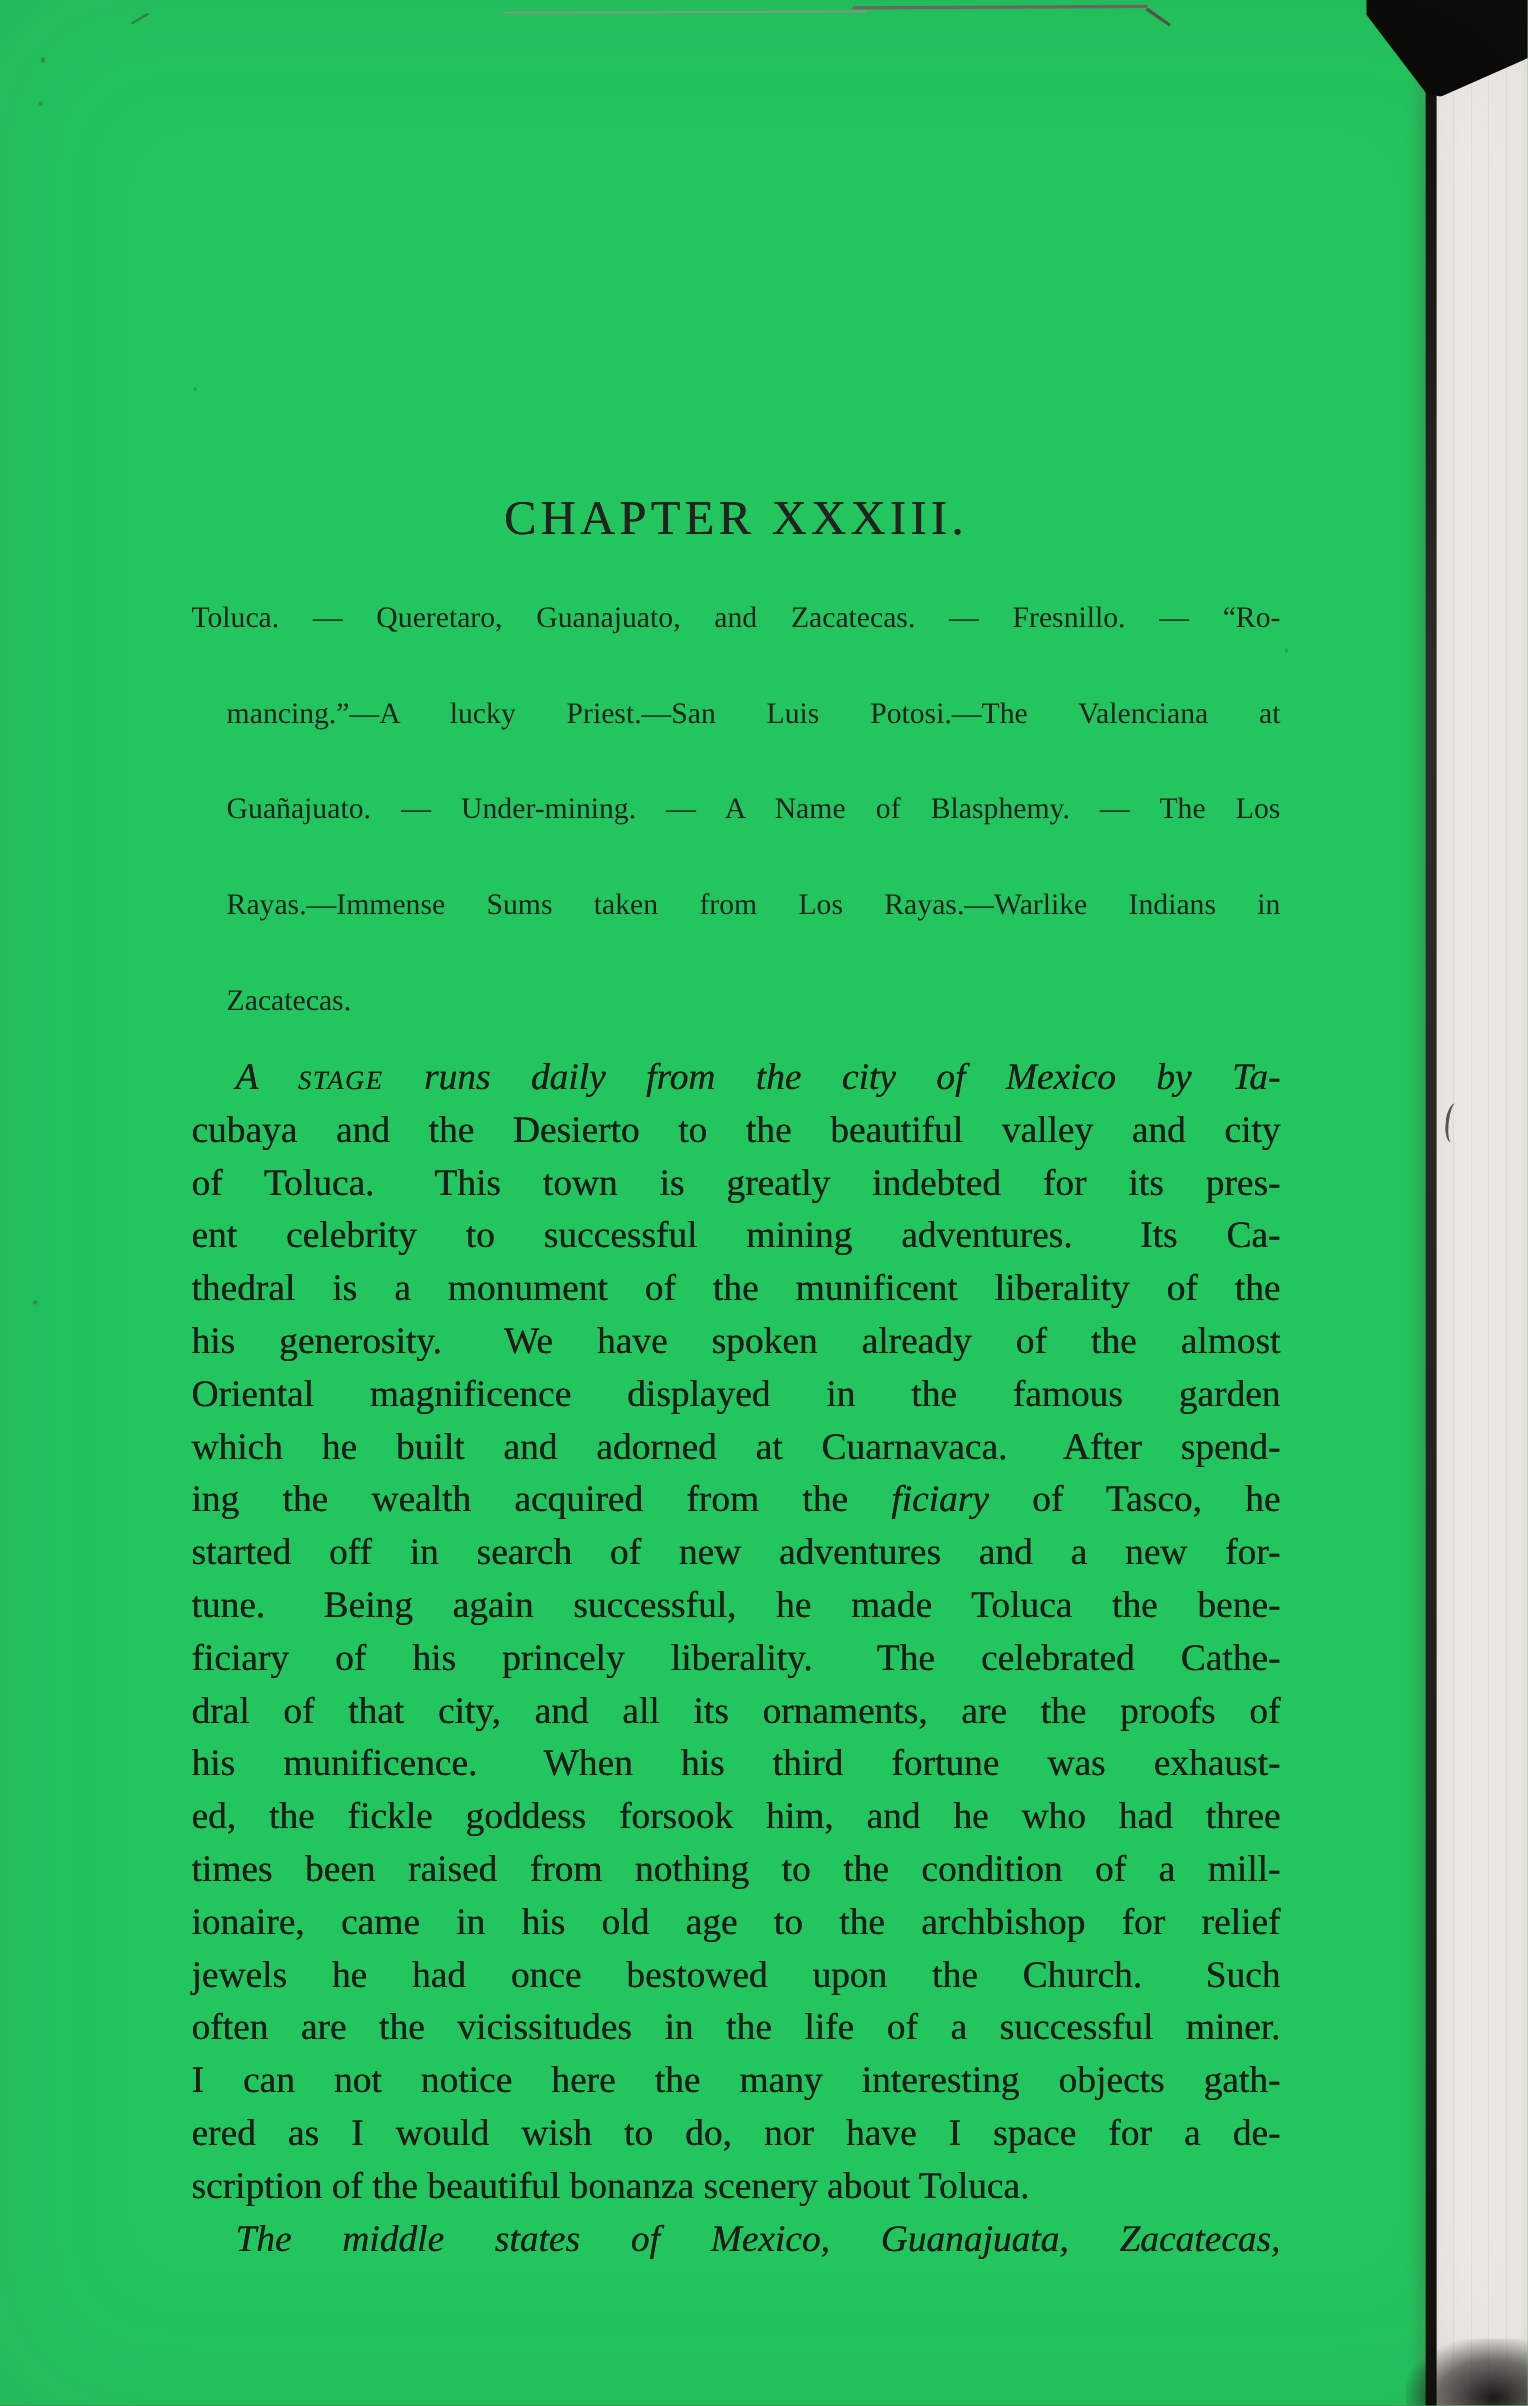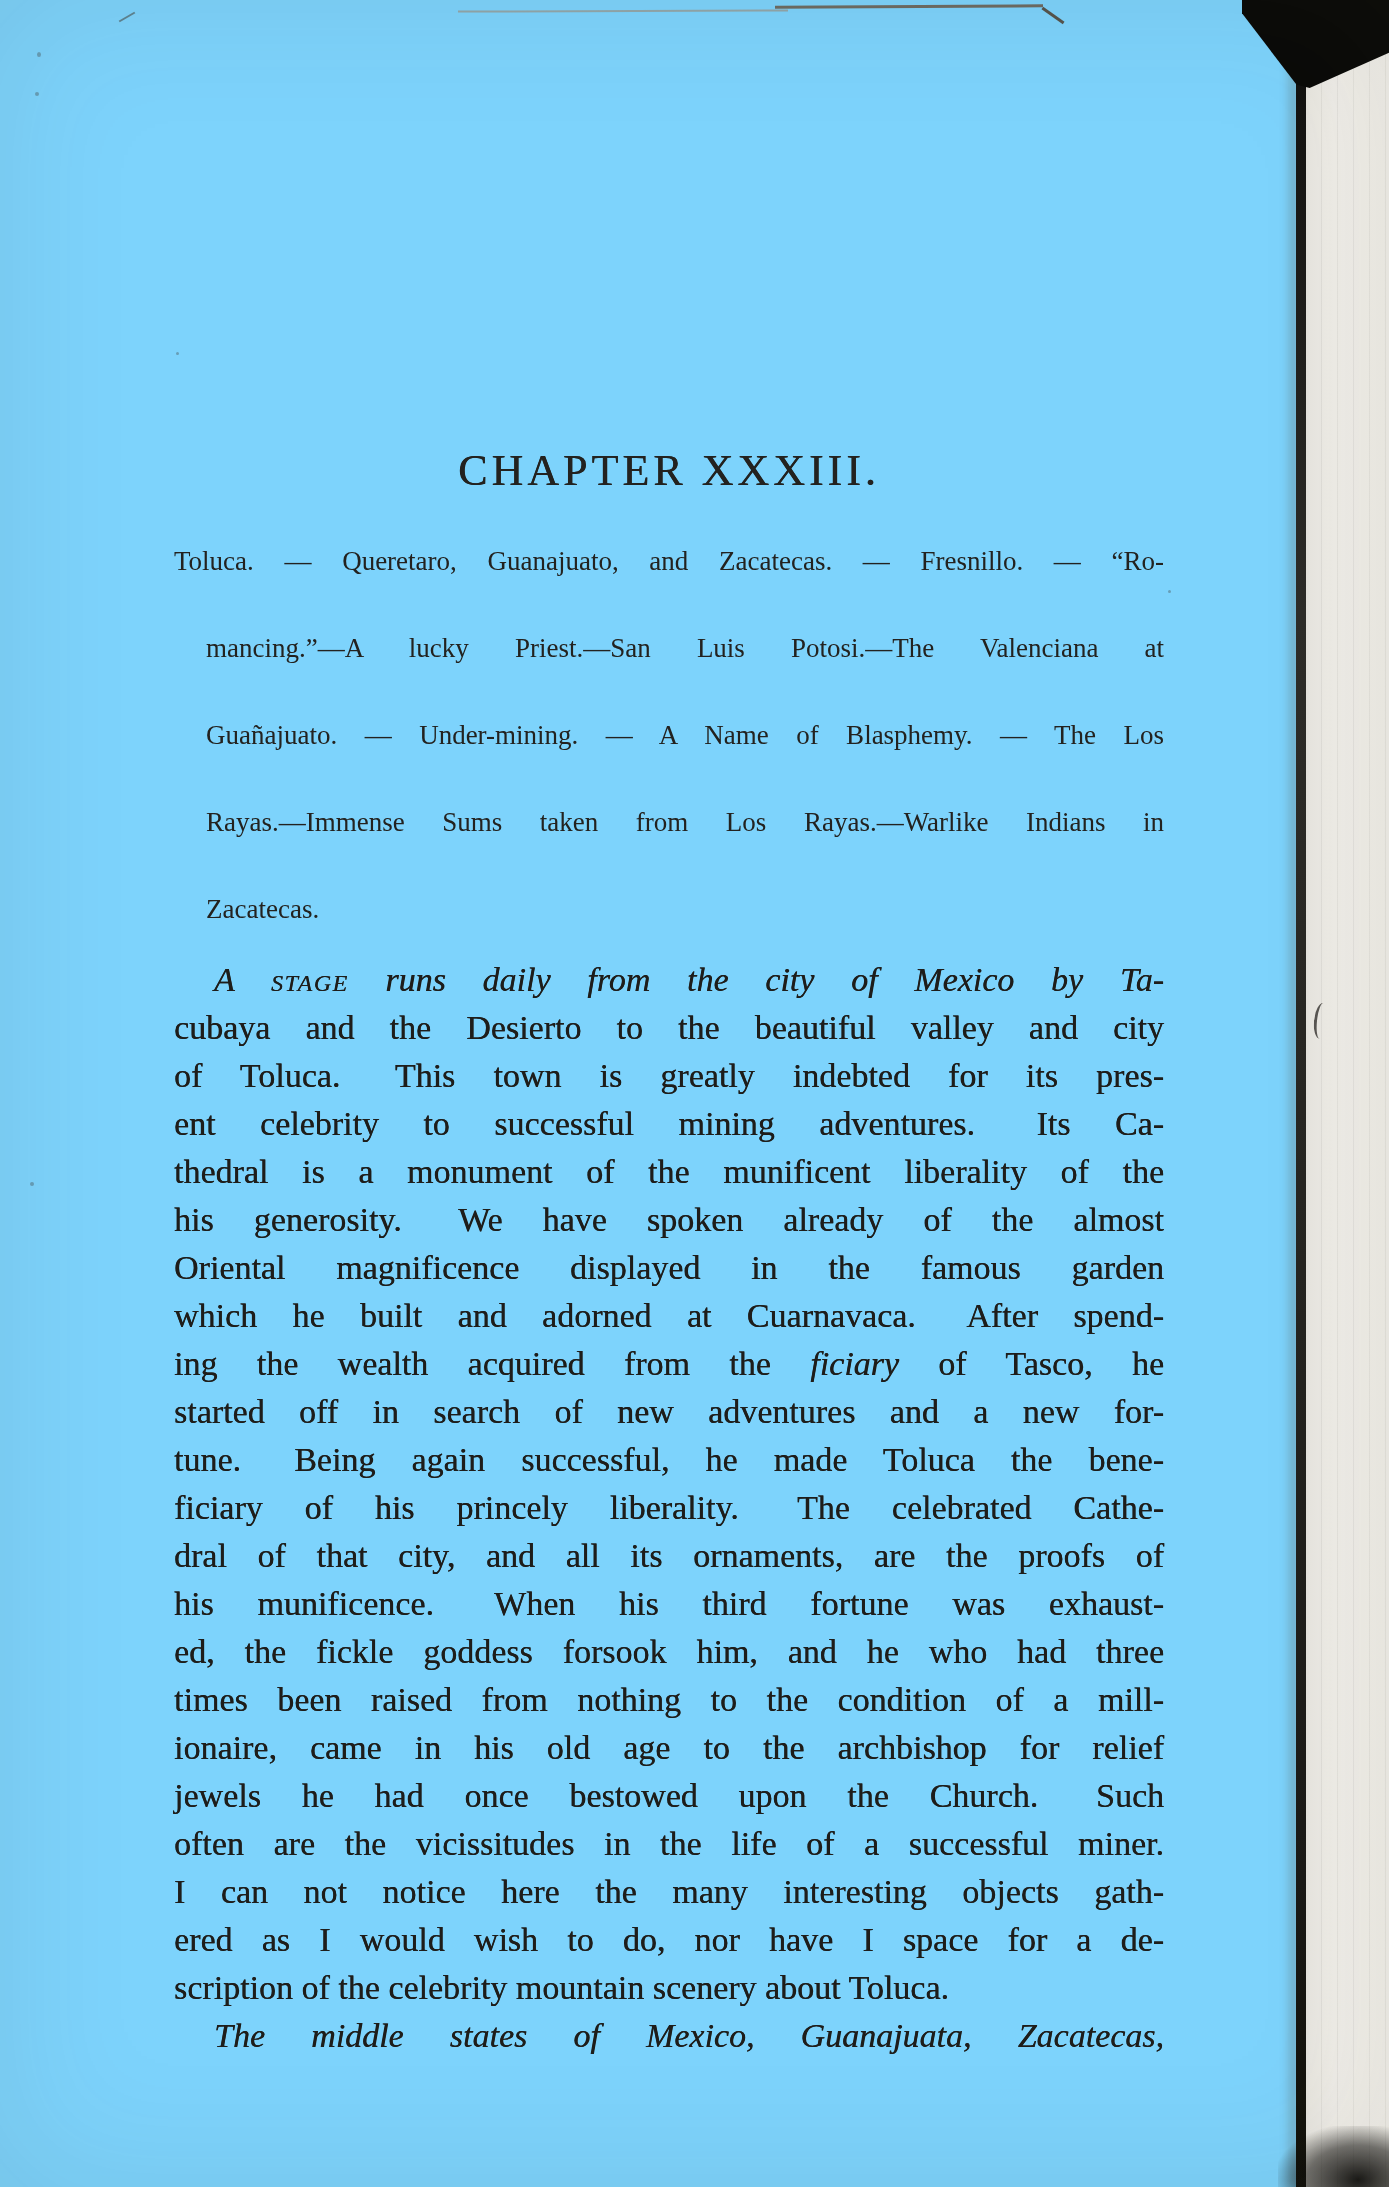--- a/index.html
+++ b/index.html
@@ -6,21 +6,21 @@
     margin: 0;
     padding: 0;
     background: #6b6b68;
   }
   .page {
     position: relative;
     width: 1389px;
     height: 2187px;
     overflow: hidden;
     background: radial-gradient(ellipse at 45% 38%, #f6f5f1 0%, #f3f2ed 55%, #edecе6 85%, #e9e8e1 100%);
-    background-color: #7dd3fc;
+    background-color: #22c55e;
     font-family: "Liberation Serif", serif;
     color: #201f1c;
   }
   .page::after {
     content: "";
     position: absolute;
     inset: 0;
     pointer-events: none;
     box-shadow: inset 0 0 140px rgba(60, 55, 40, 0.10);
   }
@@ -171,21 +171,21 @@
         <div class="body-line">ficiary of his princely liberality.  The celebrated Cathe-</div>
         <div class="body-line">dral of that city, and all its ornaments, are the proofs of</div>
         <div class="body-line">his munificence.  When his third fortune was exhaust-</div>
         <div class="body-line">ed, the fickle goddess forsook him, and he who had three</div>
         <div class="body-line">times been raised from nothing to the condition of a mill-</div>
         <div class="body-line">ionaire, came in his old age to the archbishop for relief</div>
         <div class="body-line">jewels he had once bestowed upon the Church.  Such</div>
         <div class="body-line">often are the vicissitudes in the life of a successful miner.</div>
         <div class="body-line">I can not notice here the many interesting objects gath-</div>
         <div class="body-line">ered as I would wish to do, nor have I space for a de-</div>
-        <div class="body-line flush">scription of the celebrity mountain scenery about Toluca.</div>
+        <div class="body-line flush">scription of the beautiful bonanza scenery about Toluca.</div>
         <div class="body-line indent">The middle states of Mexico, Guanajuata, Zacatecas,</div>
       </div>
   </div>
 
   <div class="right-margin-strip"></div>
   <div class="edge-line"></div>
   <div class="corner-tear"></div>
   <div class="scratch-a"></div>
   <div class="scratch-b"></div>
   <div class="scratch-tick"></div>

